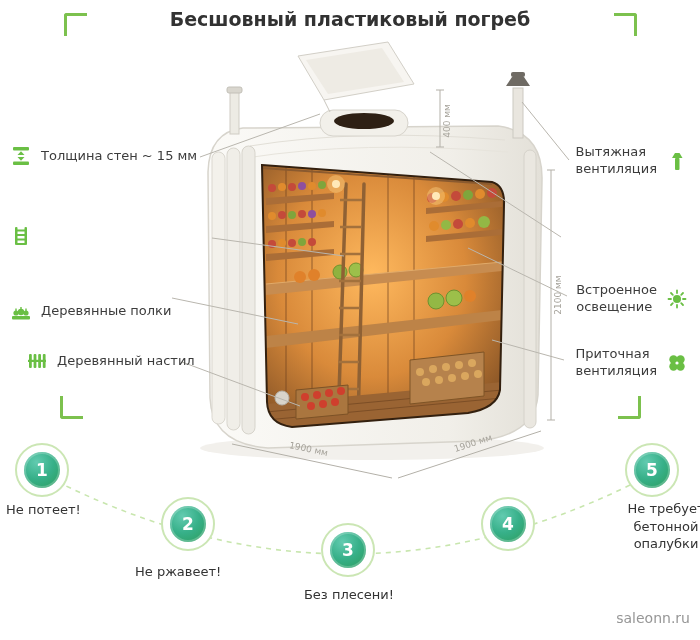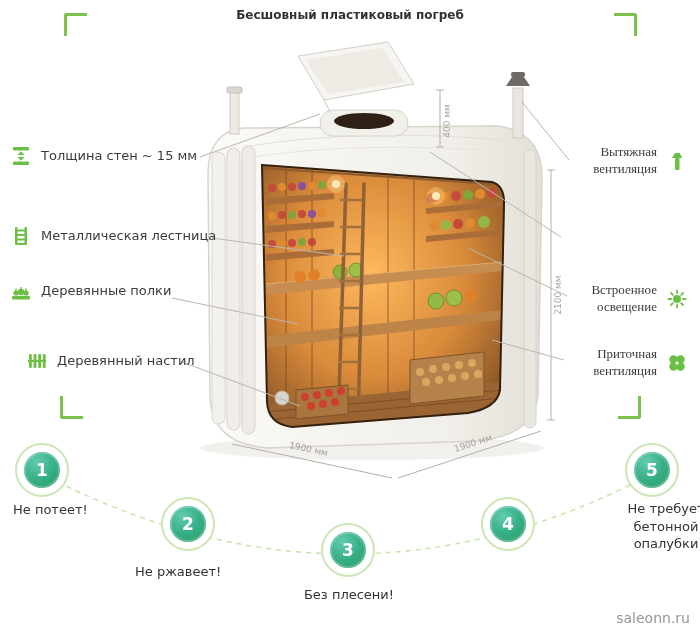--- a/index.html
+++ b/index.html
@@ -1,40 +1,40 @@
 <!DOCTYPE html>
 <html><head>
 <meta charset="utf-8">
 <style>
   html,body{margin:0;padding:0;background:#fff;}
   .canvas{position:relative;width:700px;height:640px;background:#fff;font-family:"DejaVu Sans",sans-serif;overflow:hidden;}
   .scene{position:absolute;top:0;left:0;}
-  .title{position:absolute;top:8px;left:0;width:700px;text-align:center;font-size:12px;font-weight:bold;color:#323232;}
+  .title{position:absolute;top:8px;left:0;width:700px;text-align:center;font-size:19px;font-weight:bold;color:#323232;}
   .bracket{position:absolute;width:20px;height:20px;}
   .bracket.tl{top:13px;left:64px;border-top:3px solid #7cc14e;border-left:3px solid #7cc14e;border-top-left-radius:3px;}
   .bracket.tr{top:13px;left:614px;border-top:3px solid #7cc14e;border-right:3px solid #7cc14e;border-top-right-radius:3px;}
   .bracket.bl{top:396px;left:60px;border-bottom:3px solid #7cc14e;border-left:3px solid #7cc14e;border-bottom-left-radius:3px;}
   .bracket.br{top:396px;left:618px;border-bottom:3px solid #7cc14e;border-right:3px solid #7cc14e;border-bottom-right-radius:3px;}
   .feature{position:absolute;display:flex;align-items:center;gap:9px;font-size:13px;color:#3c3c3c;}
   .feature .txt{white-space:pre-line;line-height:1.3;}
-  .feature.right{text-align:right;font-family:Liberation Serif, serif;}
+  .feature.right{}
   .f-l1{top:145px;left:10px;}
   .f-l2{top:225px;left:10px;}
-  .f-l3{top:280px;left:10px;}
+  .f-l3{top:300px;left:10px;}
   .f-l4{top:350px;left:26px;}
   .f-r1{top:144px;right:12px;}
   .f-r2{top:226px;right:12px;}
   .f-r3{top:282px;right:12px;}
   .f-r4{top:346px;right:12px;}
   .icon{flex:0 0 auto;display:block;}
   .benefit{position:absolute;width:54px;height:54px;box-sizing:border-box;border:2px solid #cbe6b4;border-radius:50%;background:#fff;display:flex;align-items:center;justify-content:center;}
   .benefit .core{width:36px;height:36px;border-radius:50%;background:radial-gradient(circle at 35% 28%, #62cbb0 0%, #37b089 48%, #2b9c59 100%);color:#fff;font-weight:bold;font-size:17px;display:flex;align-items:center;justify-content:center;box-shadow:inset 0 0 0 2px rgba(255,255,255,0.22);}
   .b1{top:443px;left:15px;} .b2{top:497px;left:161px;} .b3{top:523px;left:321px;} .b4{top:497px;left:481px;} .b5{top:443px;left:625px;}
   .benefit-label{position:absolute;font-size:13px;color:#333;line-height:1.35;white-space:pre-line;}
-  .lb1{top:501px;left:13px;}
+  .lb1{top:501px;left:6px;}
   .lb2{top:563px;left:135px;}
   .lb3{top:586px;left:293px;width:112px;text-align:center;}
   .lb4{top:563px;left:423px;}
   .lb5{top:500px;left:623px;width:86px;text-align:center;}
   .watermark{position:absolute;top:610px;right:10px;font-size:14px;color:#969696;}
 </style>
 </head>
 <body>
 
 <div class="canvas">
@@ -250,21 +250,20 @@
   </div>
   <div class="feature f-l2">
     <svg class="icon" width="22" height="22" viewBox="0 0 22 22" fill="#6abf44">
       <rect x="5" y="2" width="2.5" height="18" rx="1"></rect>
       <rect x="14.5" y="2" width="2.5" height="18" rx="1"></rect>
       <rect x="7" y="4.5" width="8" height="2"></rect>
       <rect x="7" y="9" width="8" height="2"></rect>
       <rect x="7" y="13.5" width="8" height="2"></rect>
       <rect x="7" y="18" width="8" height="2"></rect>
     </svg>
-    <span class="txt">Металлическая лестница</span>
   </div>
   <div class="feature f-l3">
     <svg class="icon" width="22" height="22" viewBox="0 0 22 22" fill="#6abf44">
       <rect x="2" y="16" width="18" height="3.5" rx="1"></rect>
       <circle cx="6" cy="13" r="2.6"></circle>
       <circle cx="11" cy="12" r="3.2"></circle>
       <circle cx="16" cy="13" r="2.6"></circle>
       <rect x="5.3" y="8.5" width="1.4" height="3"></rect>
       <rect x="10.3" y="7" width="1.4" height="3"></rect>
       <rect x="15.3" y="8.5" width="1.4" height="3"></rect>

